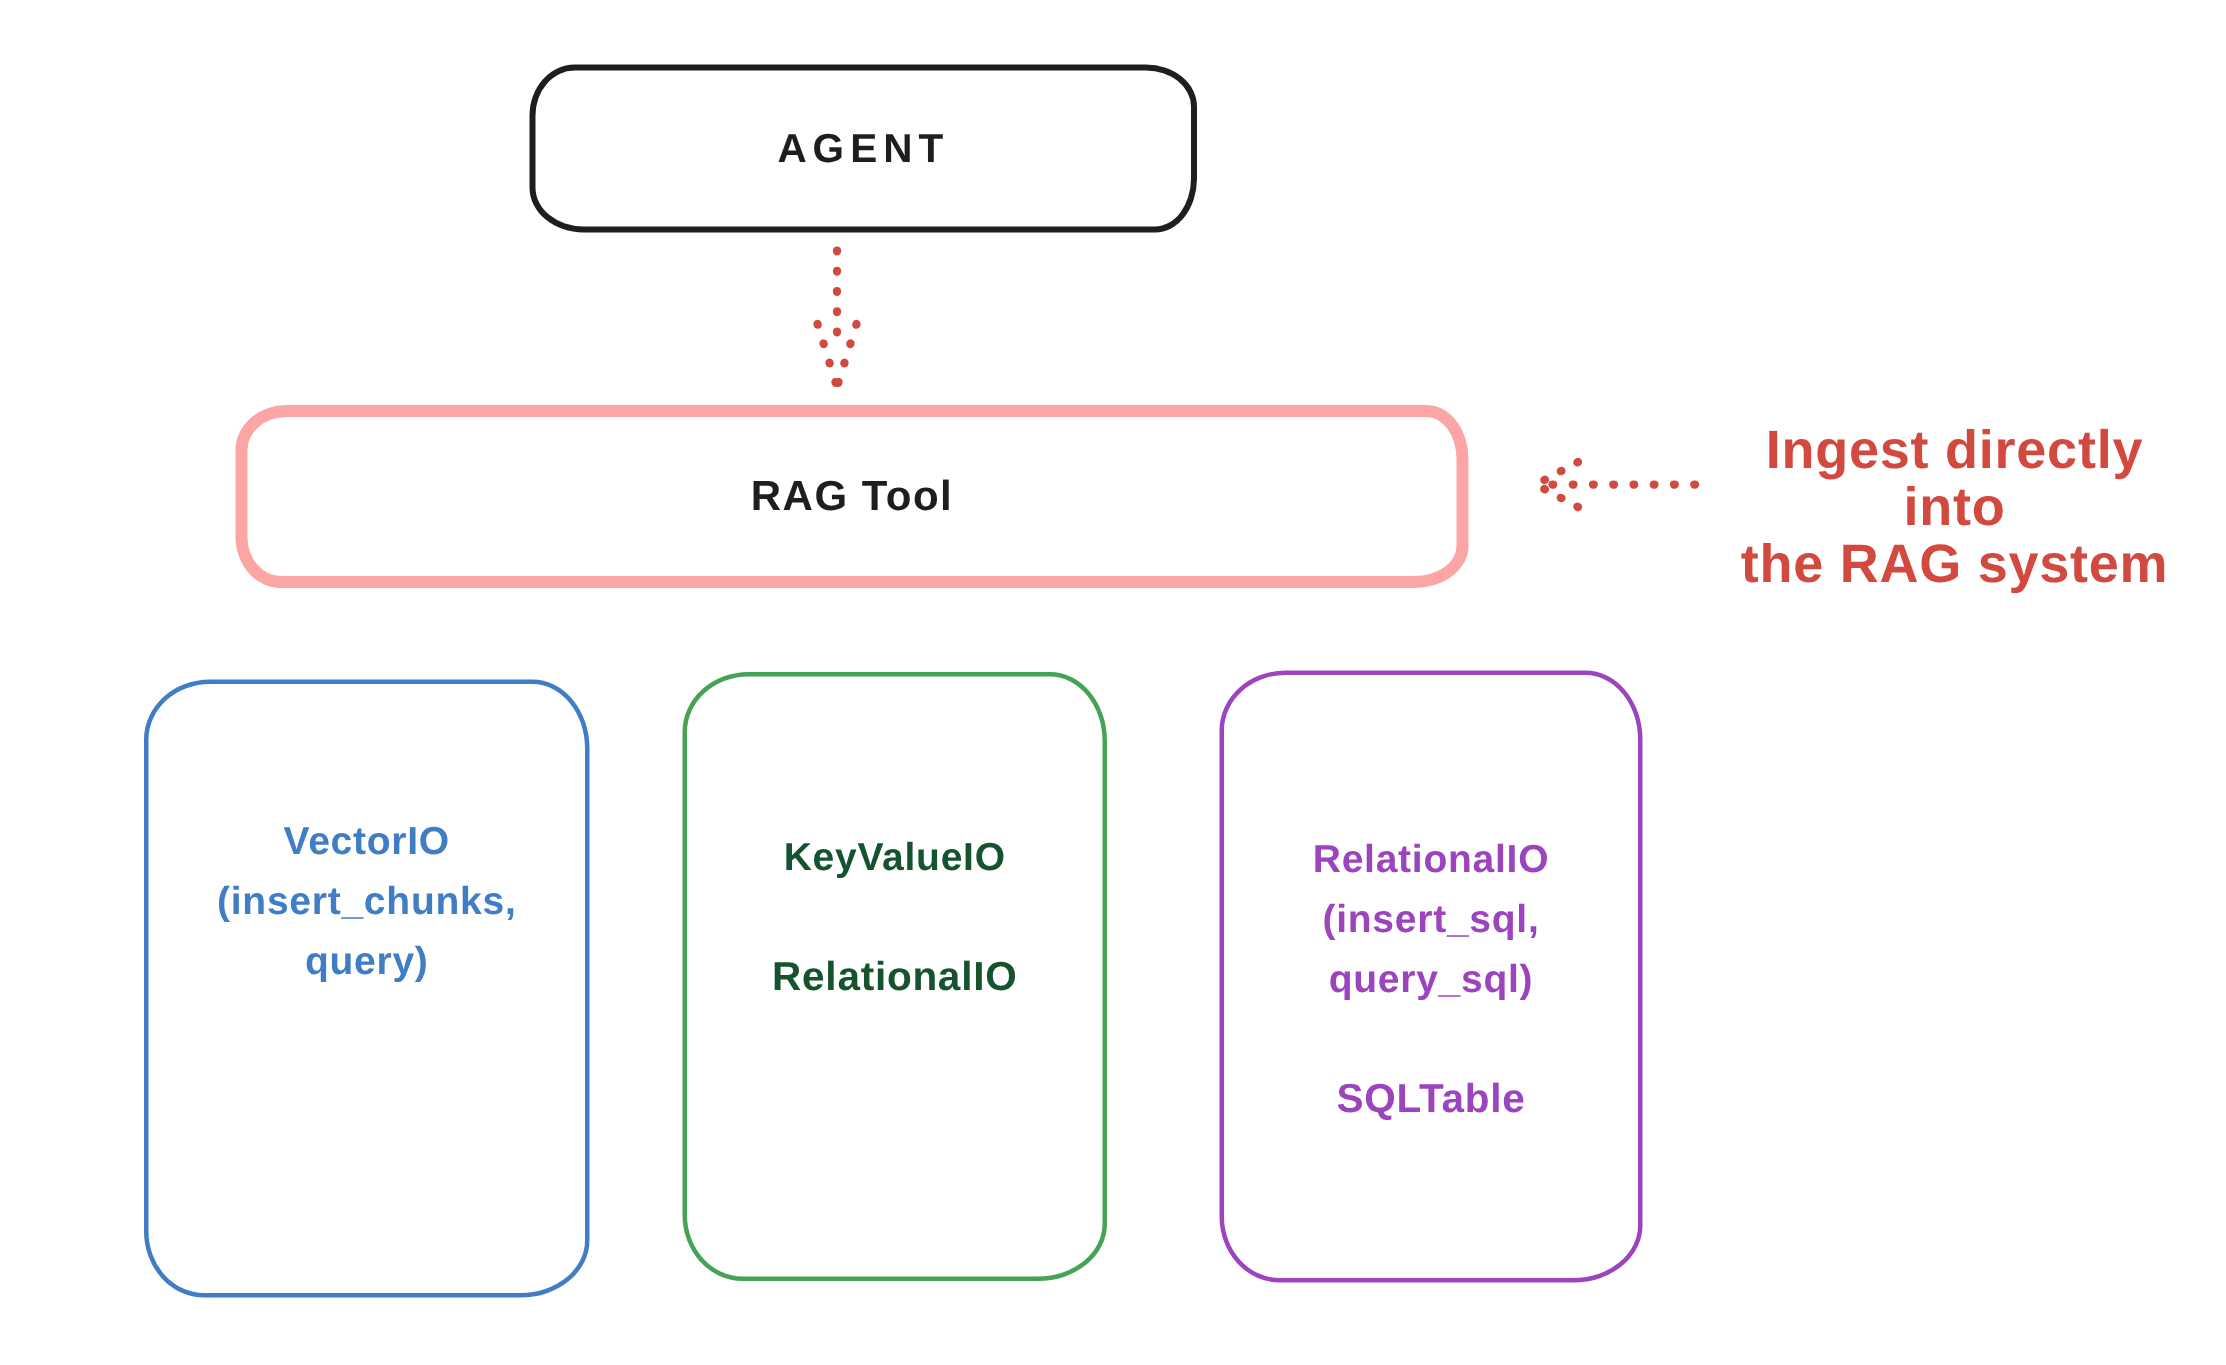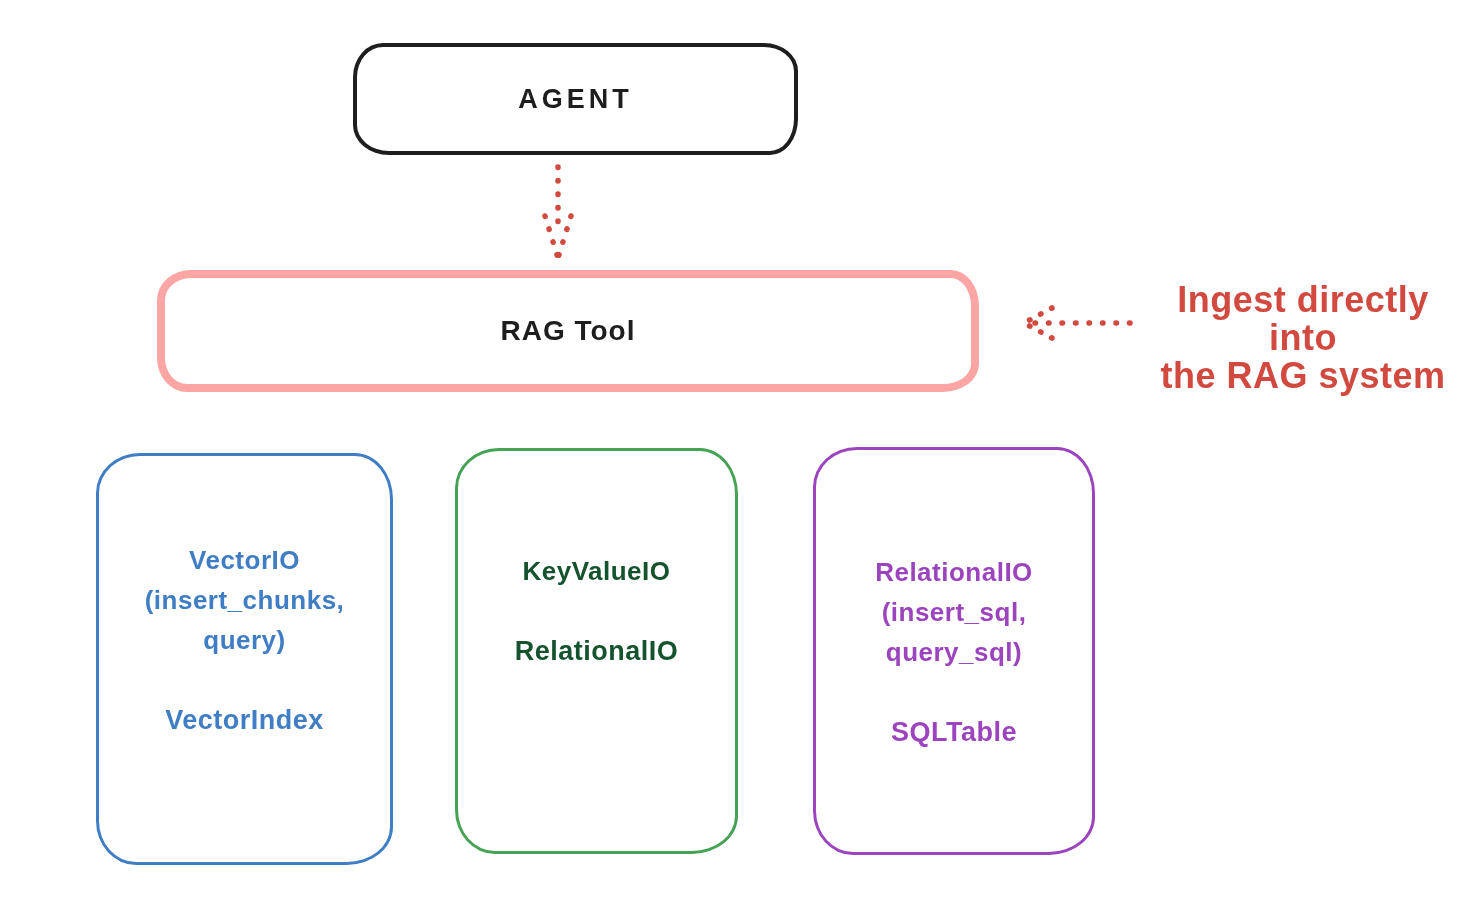--- a/index.html
+++ b/index.html
@@ -90,21 +90,20 @@
 
   <div class="annotation">
     <div>Ingest directly into</div>
     <div>the RAG system</div>
   </div>
 
   <div class="store-box store-blue">
     <div class="io-line">VectorIO</div>
     <div class="io-line">(insert_chunks,</div>
     <div class="io-line">query)</div>
-    <div class="index-label">VectorIndex</div>
   </div>
 
   <div class="store-box store-green">
     <div class="io-line">KeyValueIO</div>
     <div class="index-label">RelationalIO</div>
   </div>
 
   <div class="store-box store-purple">
     <div class="io-line">RelationalIO</div>
     <div class="io-line">(insert_sql,</div>

